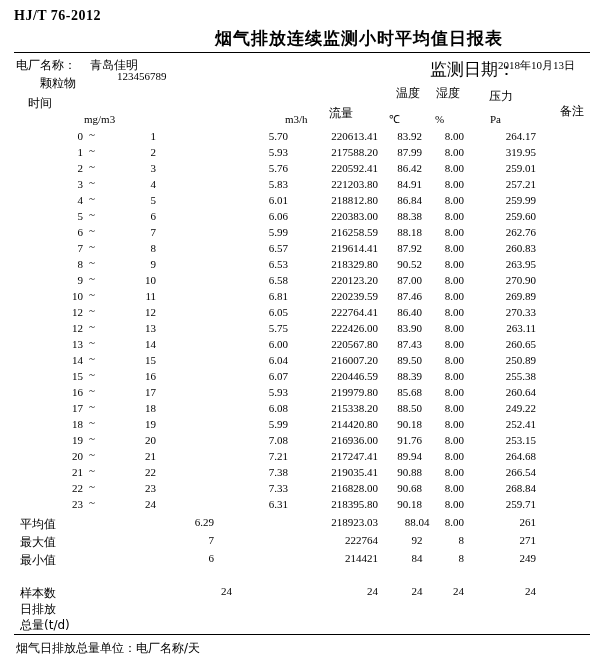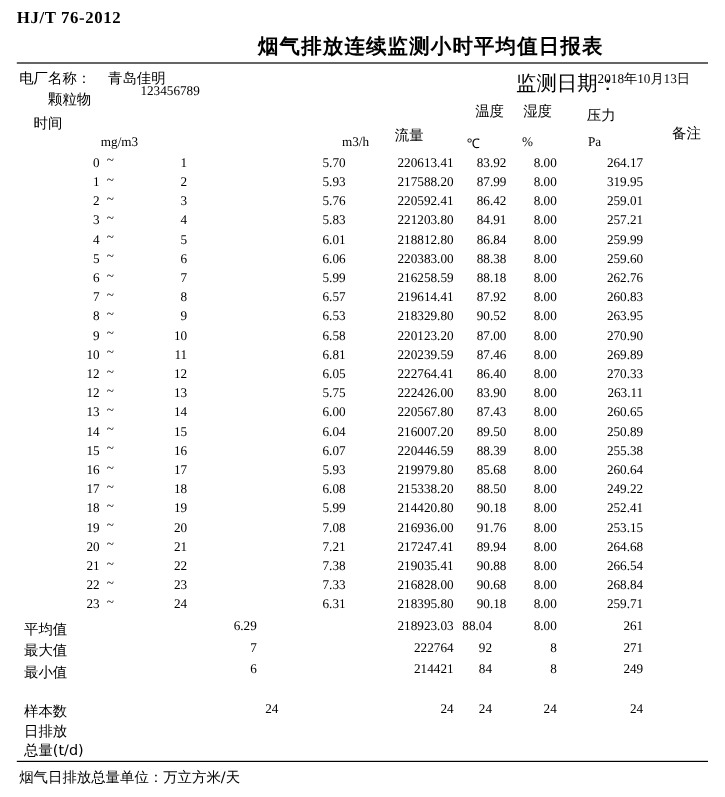--- a/index.html
+++ b/index.html
@@ -49,21 +49,21 @@
   .c-pm{position:absolute;width:40px;text-align:right;left:248px;}
   .c-flow{position:absolute;width:66px;text-align:right;left:312px;}
   .c-temp{position:absolute;width:38px;text-align:right;left:384px;}
   .c-hum{position:absolute;width:36px;text-align:right;left:428px;}
   .c-pres{position:absolute;width:44px;text-align:right;left:492px;}
 
   .sum{position:absolute;left:0;width:604px;height:16px;font-size:11px;font-family:"Liberation Serif",serif;}
   .sum-label{position:absolute;left:20px;font-size:12px;font-family:"DejaVu Sans",sans-serif;}
   .s-pm{position:absolute;width:46px;text-align:right;left:168px;}
   .s-flow{position:absolute;width:70px;text-align:right;left:308px;}
-  .s-temp{position:absolute;width:38px;text-align:right;left:372px;}
+  .s-temp{position:absolute;width:38px;text-align:center;left:398px;}
   .s-hum{position:absolute;width:36px;text-align:right;left:428px;}
   .s-pres{position:absolute;width:44px;text-align:right;left:492px;}
   .cnt-label2{position:absolute;left:20px;font-size:12px;font-family:"DejaVu Sans",sans-serif;}
   .cnt-label3{position:absolute;left:20px;font-size:12px;font-family:"DejaVu Sans",sans-serif;}
 
   .footnote{position:absolute;left:16px;top:640px;font-size:12px;font-family:"DejaVu Sans",sans-serif;}
 </style>
 </head>
 <body>
 
@@ -367,15 +367,15 @@
     <span class="s-flow">24</span>
     <span class="s-temp">24</span>
     <span class="s-hum">24</span>
     <span class="s-pres">24</span>
   </div>
 
   <div class="cnt-label2" style="top:601px">日排放</div>
   <div class="cnt-label3" style="top:617px">总量(t/d)</div>
 
   <div class="hr hr-bottom"></div>
-  <div class="footnote">烟气日排放总量单位：万立方米/天</div>
+  <div class="footnote">烟气日排放总量单位：电厂名称/天</div>
 
 </div>
 
 </body></html>

